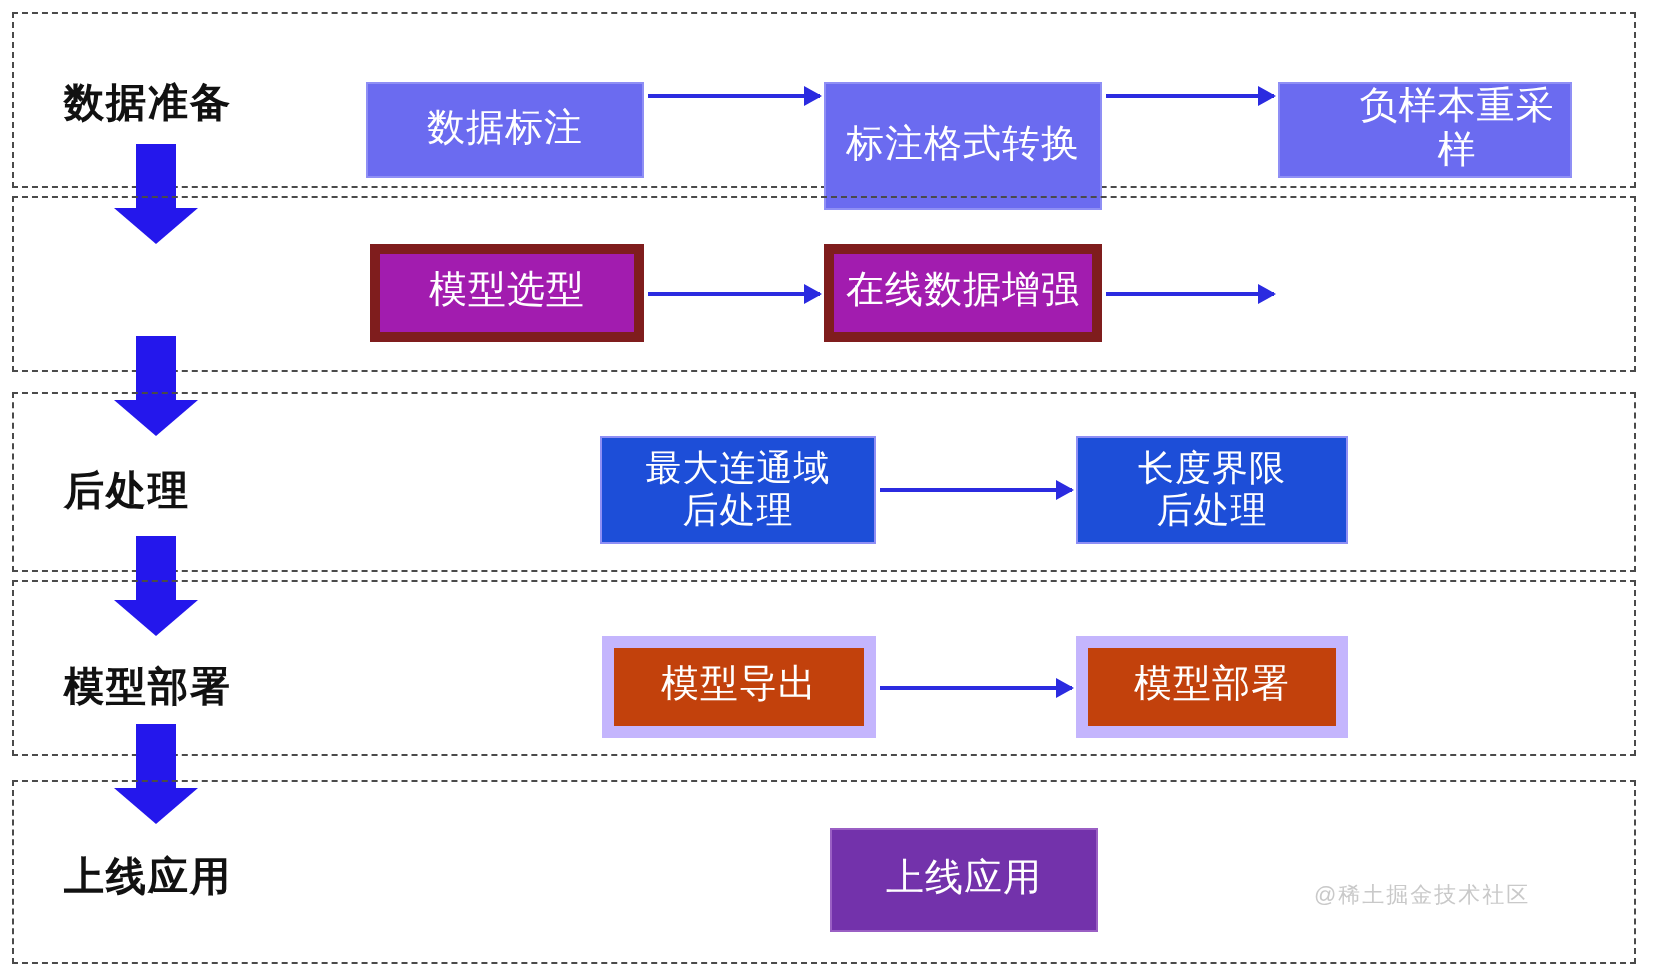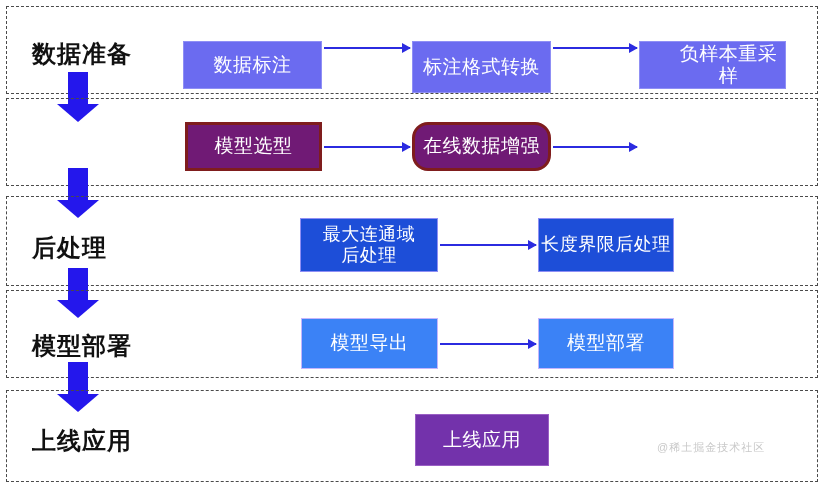--- a/index.html
+++ b/index.html
@@ -23,43 +23,43 @@
     left: 6px;
     width: 812px;
     border: 1.5px dashed #4a4a4a;
     box-sizing: border-box;
     background: transparent;
   }
   .stage-label {
     position: absolute;
     left: 32px;
     color: #111111;
-    font-size: 24px;
+    font-size: 20px;
     font-weight: bold;
     letter-spacing: 1px;
     white-space: nowrap;
   }
   
   .node {
     position: absolute;
     display: flex;
     align-items: center;
     justify-content: center;
     text-align: center;
     color: #ffffff;
     font-size: 19px;
     line-height: 1.18;
     box-sizing: border-box;
     letter-spacing: 0.5px;
   }
   .node.two-line { font-size: 18px; }
   .node.prep    { background: #6b6bf0; border: 1px solid #8f8ff5; margin-top: 16px; }
-  .node.model   { background: #701a75; border: 3px solid #7f1d1d; }
+  .node.model   { background: #a21caf; border: 5px solid #7f1d1d; }
   .node.post    { background: #1d4ed8; border: 1px solid #8f8ff5; }
-  .node.deploy  { background: #3b82f6; border: 1px solid #c4b5fd; }
+  .node.deploy  { background: #c2410c; border: 6px solid #c4b5fd; }
   .node.online  { background: #7332ab; border: 1px solid #9a5fc4; }
   
   .h-arrow {
     position: absolute;
     height: 2px;
     background: #2b2be0;
   }
   .h-arrow::after {
     content: "";
     position: absolute;
@@ -104,50 +104,50 @@
 </head>
 <body>
 
 <div id="canvas">
 
   <div class="stage" style="top:6px; height:88px;"></div>
   <div class="stage-label" style="top:38px;">数据准备</div>
 
   <div class="node prep" style="left:183px; top:25px; width:139px; height:48px;">数据标注</div>
   <div class="h-arrow" style="left:324px; top:47px; width:86px;"></div>
-  <div class="node prep" style="left:412px; top:25px; width:139px; height:52px;">标注格式转换</div>
+  <div class="node prep" style="left:412px; top:25px; width:139px; height:64px;">标注格式转换</div>
   <div class="h-arrow" style="left:553px; top:47px; width:84px;"></div>
   <div class="node prep" style="left:639px; top:25px; width:147px; height:48px;padding-left:32px;">负样本重采样</div>
 
   <div class="v-arrow" style="left:57px; top:72px; height:50px;">
     <div class="shaft" style="height:32px;"></div>
     <div class="head" style="top:32px;"></div>
   </div>
 
   <div class="stage" style="top:98px; height:88px;"></div>
 
   <div class="node model" style="left:185px; top:122px; width:137px; height:49px;">模型选型</div>
   <div class="h-arrow" style="left:324px; top:146px; width:86px;"></div>
-  <div class="node model" style="left:412px; top:122px; width:139px; height:49px;border-radius:16px;">在线数据增强</div>
+  <div class="node model" style="left:412px; top:122px; width:139px; height:49px;">在线数据增强</div>
   <div class="h-arrow" style="left:553px; top:146px; width:84px;"></div>
 
   <div class="v-arrow" style="left:57px; top:168px; height:50px;">
     <div class="shaft" style="height:32px;"></div>
     <div class="head" style="top:32px;"></div>
   </div>
 
   <div class="stage" style="top:196px; height:90px;"></div>
   <div class="stage-label" style="top:232px;">后处理</div>
 
   <div class="node post two-line" style="left:300px; top:218px; width:138px; height:54px; flex-direction:column;">
     <span>最大连通域</span>
     <span>后处理</span>
   </div>
   <div class="h-arrow" style="left:440px; top:244px; width:96px;"></div>
-  <div class="node post two-line" style="left:538px; top:218px; width:136px; height:54px; flex-direction:row;">
+  <div class="node post two-line" style="left:538px; top:218px; width:136px; height:54px; flex-direction:column;">
     <span>长度界限</span>
     <span>后处理</span>
   </div>
 
   <div class="v-arrow" style="left:57px; top:268px; height:50px;">
     <div class="shaft" style="height:32px;"></div>
     <div class="head" style="top:32px;"></div>
   </div>
 
   <div class="stage" style="top:290px; height:88px;"></div>

